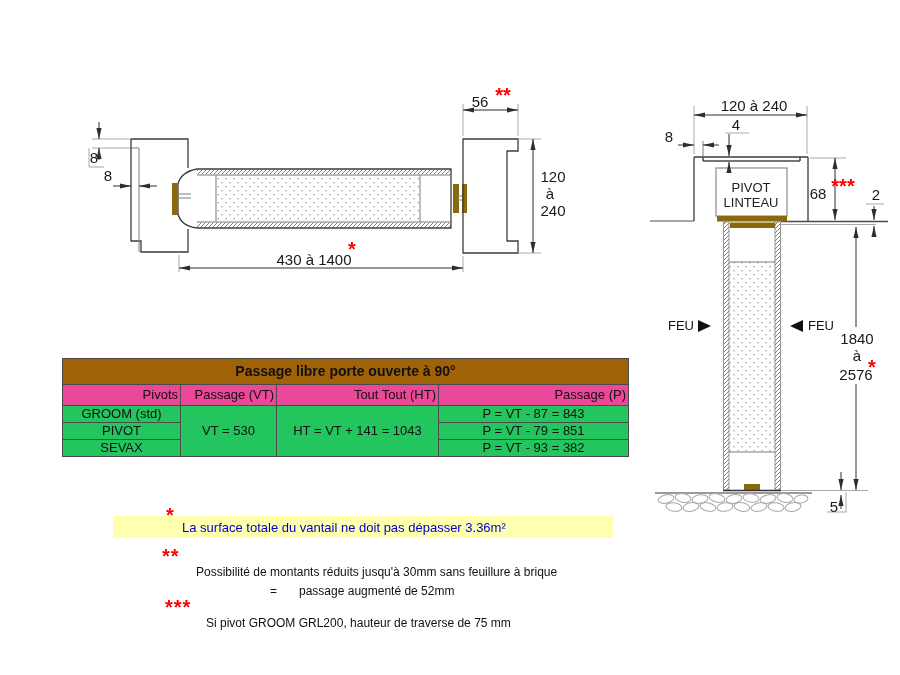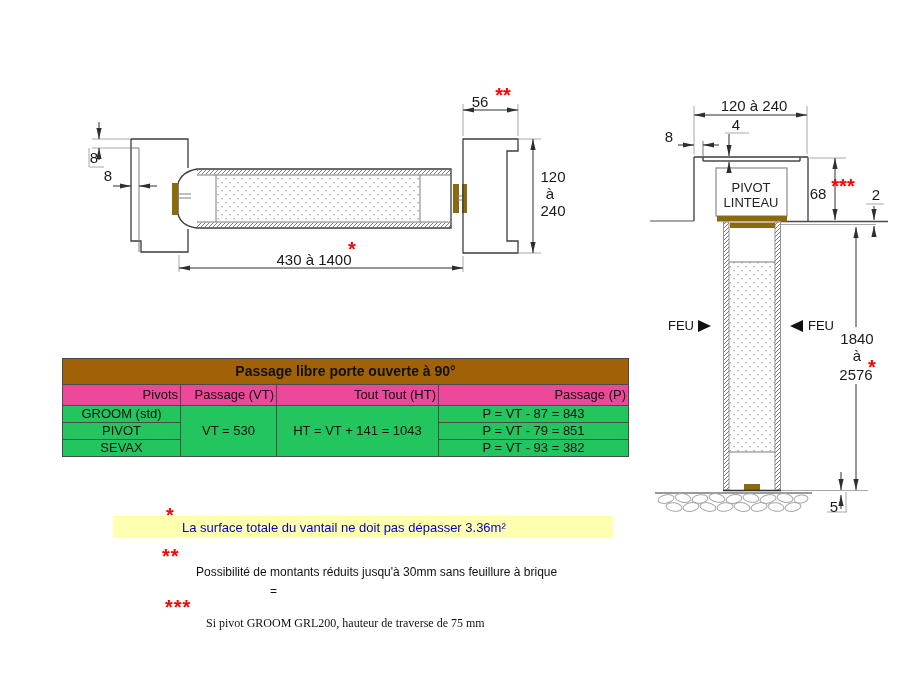--- a/index.html
+++ b/index.html
@@ -242,17 +242,18 @@
     </table>
 
 <div class="hl">
   <span class="txt">La surface totale du vantail ne doit pas dépasser 3.36m²</span>
 </div>
 <div class="abs marker" style="left:166px; top:505px;">*</div>
 
 <div class="abs marker" style="left:162px; top:546px;">**</div>
 <div class="abs note" style="left:196px; top:565px;">Possibilité de montants réduits jusqu'à 30mm sans feuillure à brique</div>
 <div class="abs note" style="left:270px; top:584px;">=</div>
+<div class="abs note" style="left:299px; top:584px;">passage augmenté de 52mm</div>
 
 <div class="abs marker" style="left:165px; top:597px;">***</div>
-<div class="abs note" style="left:206px; top:616px;font-family:Liberation Serif, serif;">Si pivot GROOM GRL200, hauteur de traverse de 75 mm</div>
+<div class="abs note" style="left:206px; top:616px;">Si pivot GROOM GRL200, hauteur de traverse de 75 mm</div>
 
 </div>
 
 </body></html>

